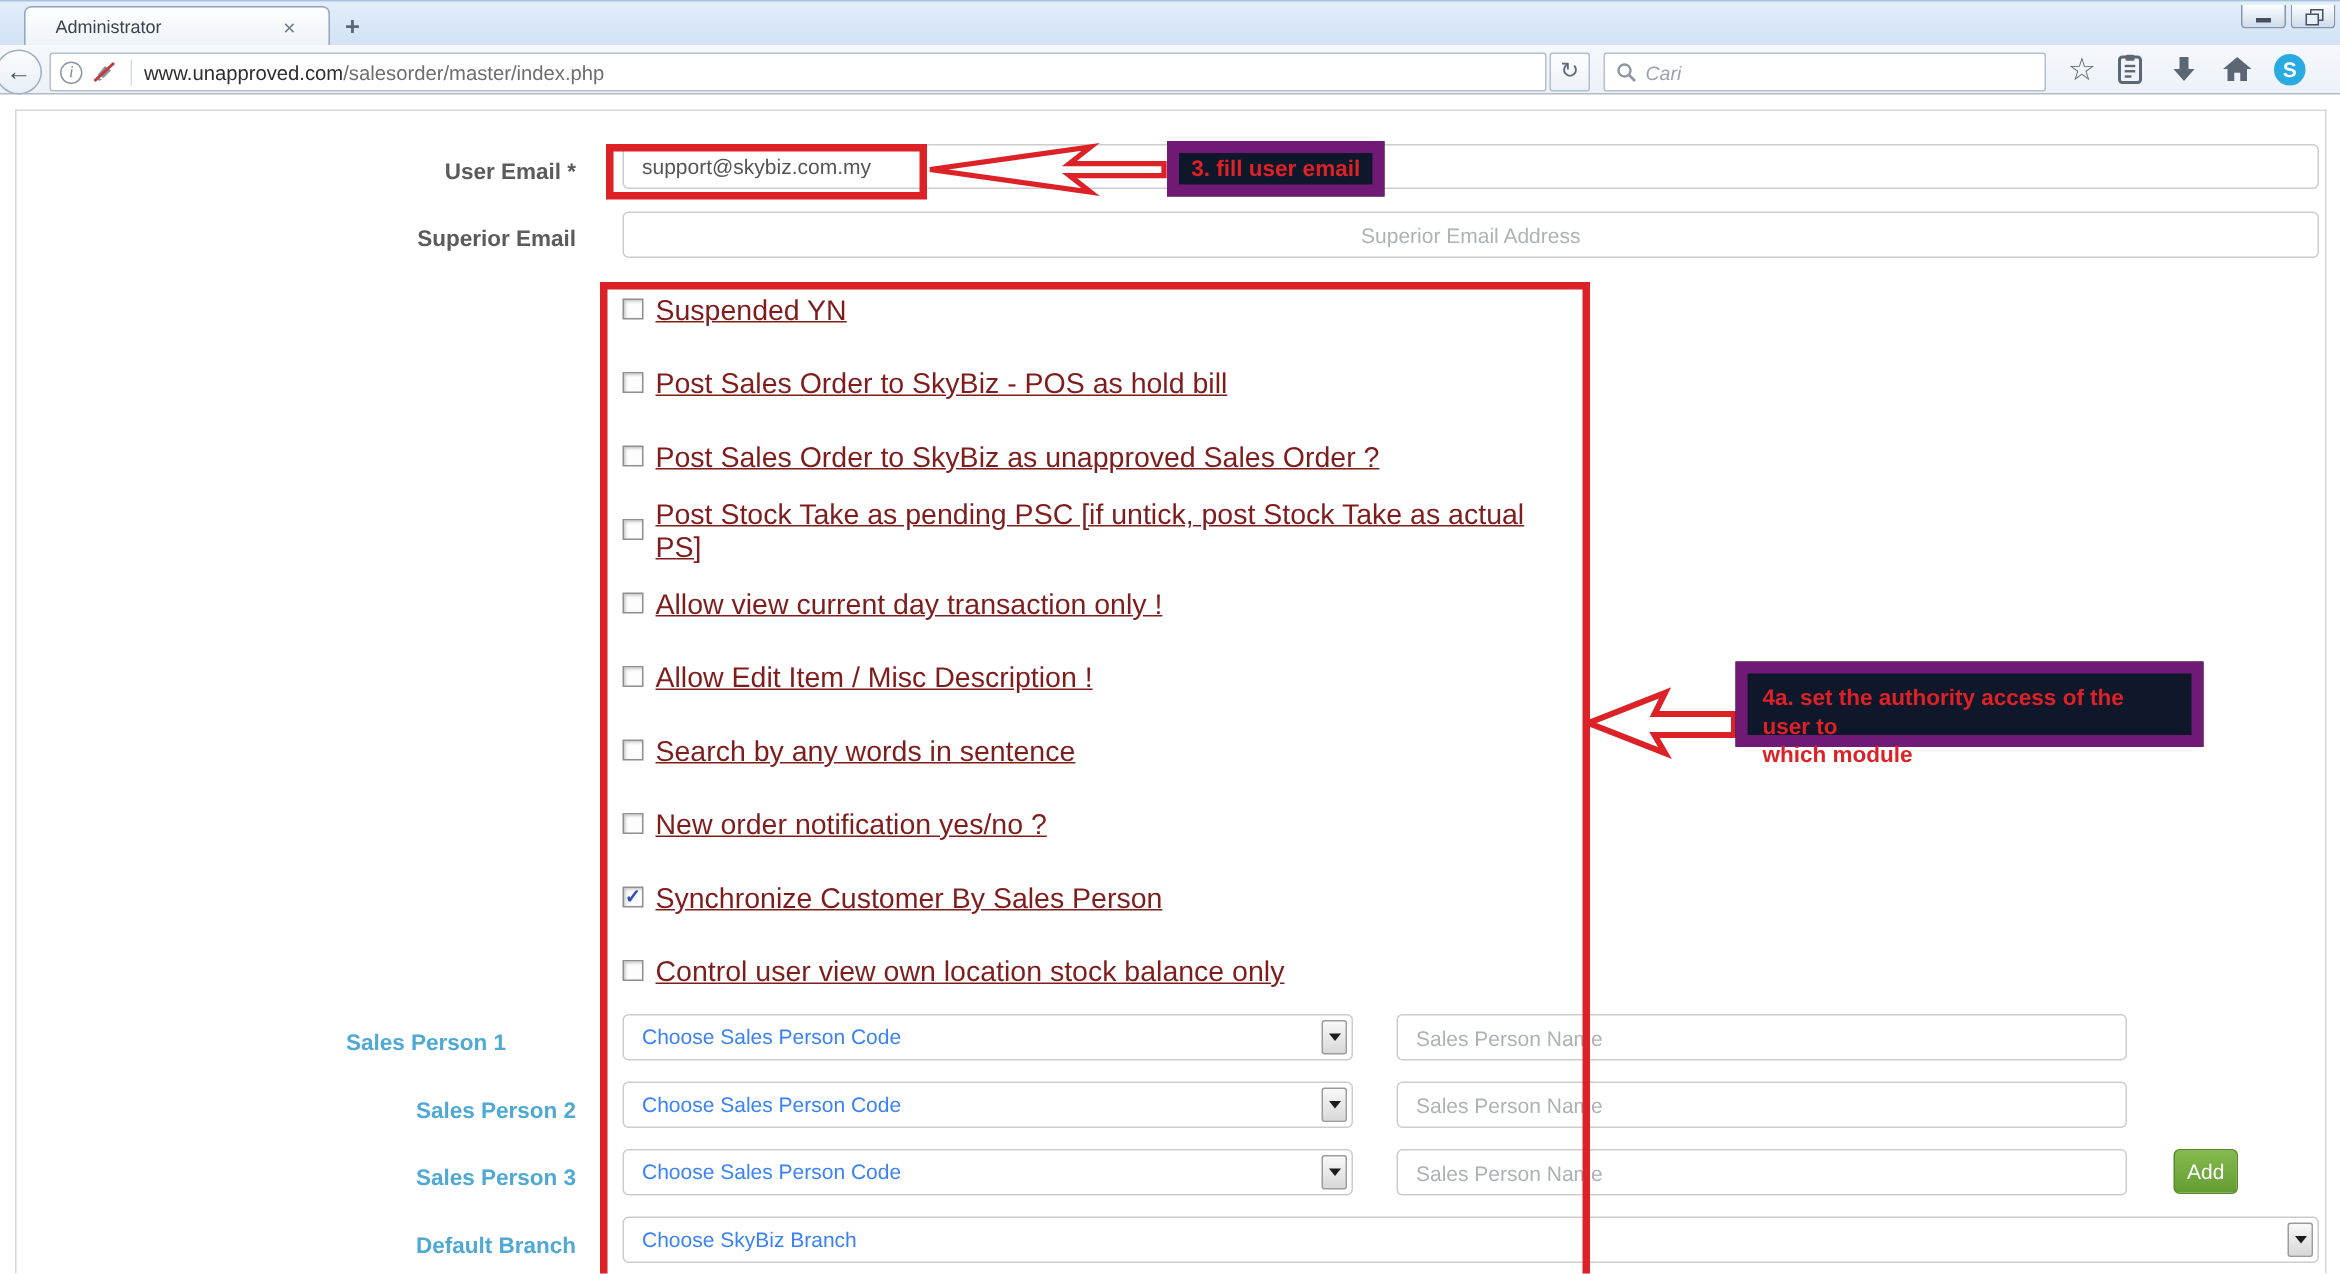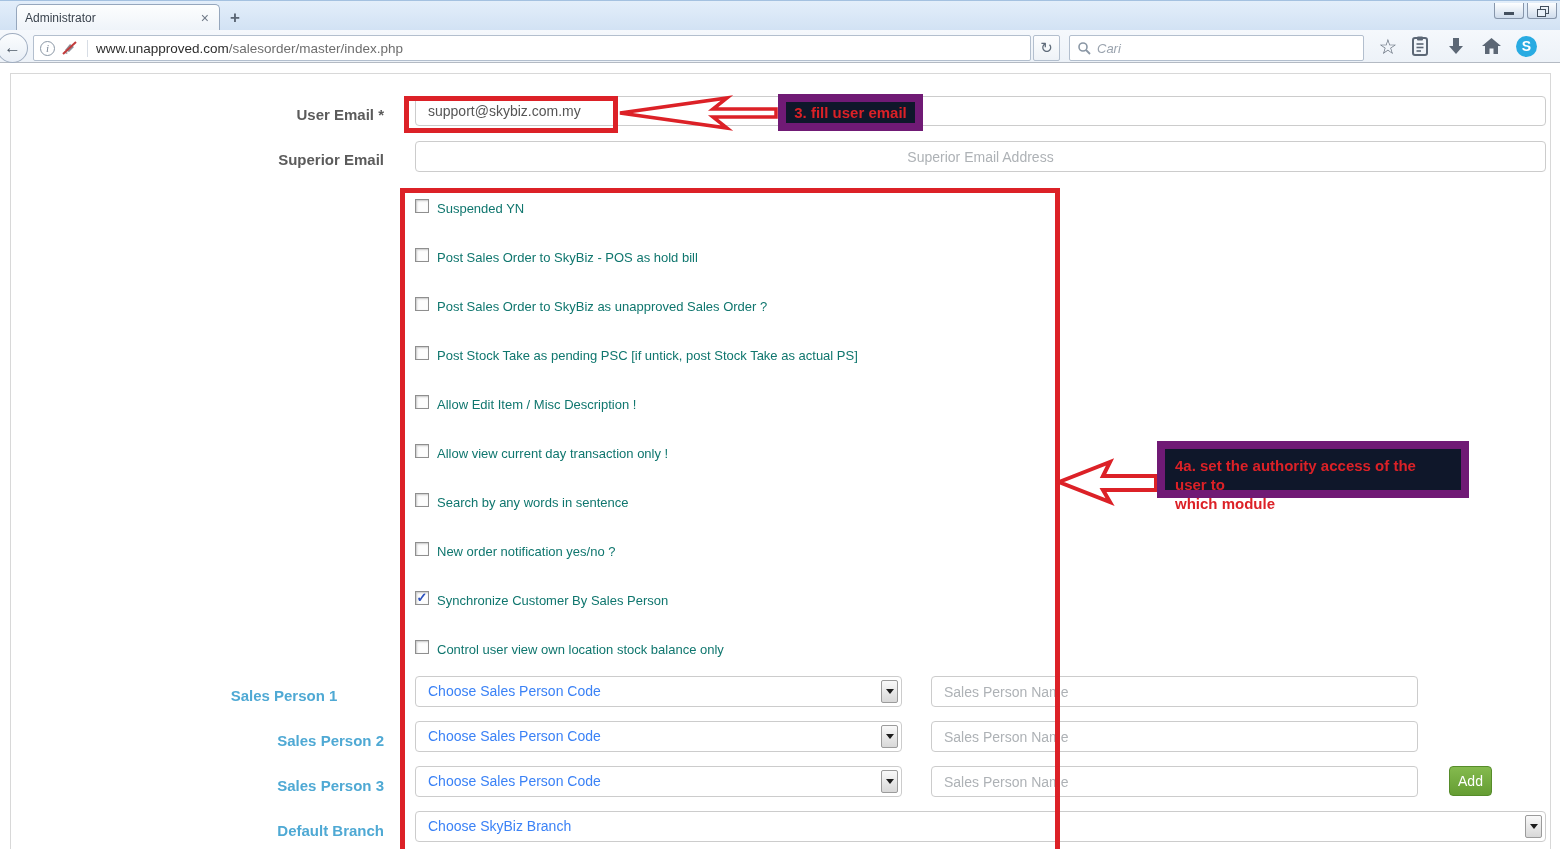--- a/index.html
+++ b/index.html
@@ -10,21 +10,21 @@
   }
   .abs { position:absolute; }
 
   
   .titlebar { left:0; top:0; width:1560px; height:30px;
     background:linear-gradient(#e3eefa,#d2e2f4);
     border-top:1px solid #a4c1e0; }
   .tab { left:16px; top:3px; width:204px; height:27px;
     background:linear-gradient(#fdfefe,#eef3f9);
     border:1px solid #96a7bd; border-bottom:none;
-    border-radius:5px 5px 0 0; display:flex; align-items:center; padding:0 8px; }
+    border-radius:5px 5px 0 0; display:flex; align-items:center; padding:0 20px; }
   .tab-title { font-size:12px; color:#3a434e; flex:1; white-space:nowrap; overflow:hidden; }
   .tab-close { font-size:14px; color:#6f7987; line-height:14px; padding:0 2px; cursor:default; }
   .newtab { left:230px; top:8px; font-size:17px; font-weight:bold; color:#5c6775; line-height:17px; }
   .winbtn { top:2px; height:16px; background:linear-gradient(#fdfeff,#cfdcec);
     border:1px solid #8796ab; border-top:none; border-radius:0 0 3px 3px;
     display:flex; align-items:center; justify-content:center; }
   .ic-min { width:10px; height:3px; background:#44505e; margin-top:6px; }
   .ic-restore { position:relative; width:11px; height:10px; }
   .ic-restore::before { content:""; position:absolute; left:3px; top:0; width:7px; height:6px; border:1px solid #44505e; }
   .ic-restore::after  { content:""; position:absolute; left:0; top:3px; width:7px; height:6px; border:1px solid #44505e; background:#e8f0f9; }
@@ -74,21 +74,21 @@
     display:flex; align-items:center; justify-content:center; }
   .tri { width:0; height:0; border-left:4px solid transparent; border-right:4px solid transparent; border-top:5px solid #1c1c1c; }
 
   
   .cb-list { left:415px; top:197px; width:630px; }
   .cb-row { display:flex; align-items:center; height:22px; margin-bottom:27px; }
   .cb-box { flex:none; width:14px; height:14px; margin-right:8px; margin-top:-4px;
     border:1px solid #8f8f8f; background:#fdfdfd;
     box-shadow:inset 1px 1px 2px rgba(0,0,0,0.22);
     font-size:13px; line-height:12px; font-weight:bold; color:#2b50bd; text-align:center; }
-  .cb-label { font-size:13px; color:#0f766e; }
+  .cb-label { font-size:19px; color:#7f1d1d;text-decoration:underline; }
 
   .add-btn { left:1449px; top:766px; width:43px; height:30px;
     background:linear-gradient(#84ba4e,#659d33); border:1px solid #568c2a; border-radius:4px;
     color:#fff; font-size:14px; text-align:center; line-height:28px; }
 
   
   .red-box { border:5px solid #dc2127; background:transparent; pointer-events:none; z-index:50; }
   .ann-label { border:8px solid #701a75; background:#0f172a; color:#dc2127;
     font-size:15px; font-weight:bold; z-index:60; pointer-events:none; }
   .ann-arrow { z-index:60; pointer-events:none; }
@@ -182,25 +182,25 @@
     <div class="cb-row">
       <span class="cb-box"></span>
       <span class="cb-label">Post Sales Order to SkyBiz as unapproved Sales Order ?</span>
     </div>
     <div class="cb-row">
       <span class="cb-box"></span>
       <span class="cb-label">Post Stock Take as pending PSC [if untick, post Stock Take as actual PS]</span>
     </div>
     <div class="cb-row">
       <span class="cb-box"></span>
+      <span class="cb-label">Allow view current day transaction only !</span>
+    </div>
+    <div class="cb-row">
+      <span class="cb-box"></span>
       <span class="cb-label">Allow Edit Item / Misc Description !</span>
-    </div>
-    <div class="cb-row">
-      <span class="cb-box"></span>
-      <span class="cb-label">Allow view current day transaction only !</span>
     </div>
     <div class="cb-row">
       <span class="cb-box"></span>
       <span class="cb-label">Search by any words in sentence</span>
     </div>
     <div class="cb-row">
       <span class="cb-box"></span>
       <span class="cb-label">New order notification yes/no ?</span>
     </div>
     <div class="cb-row">

